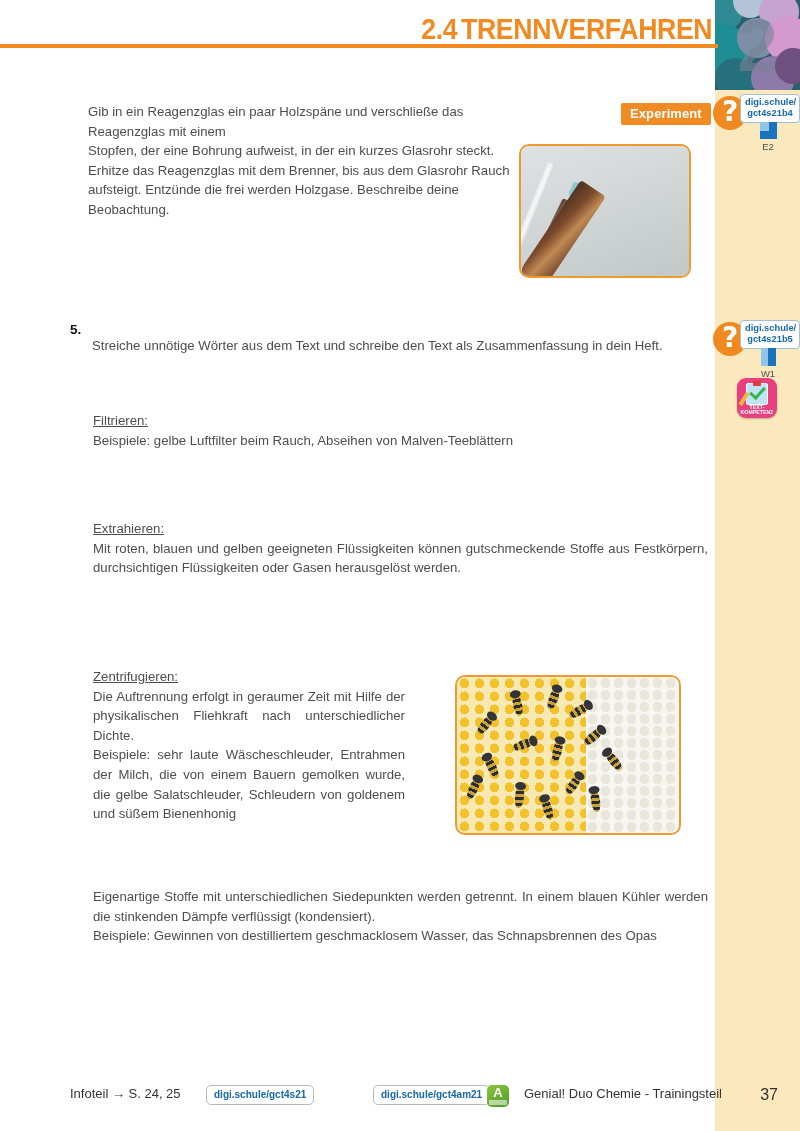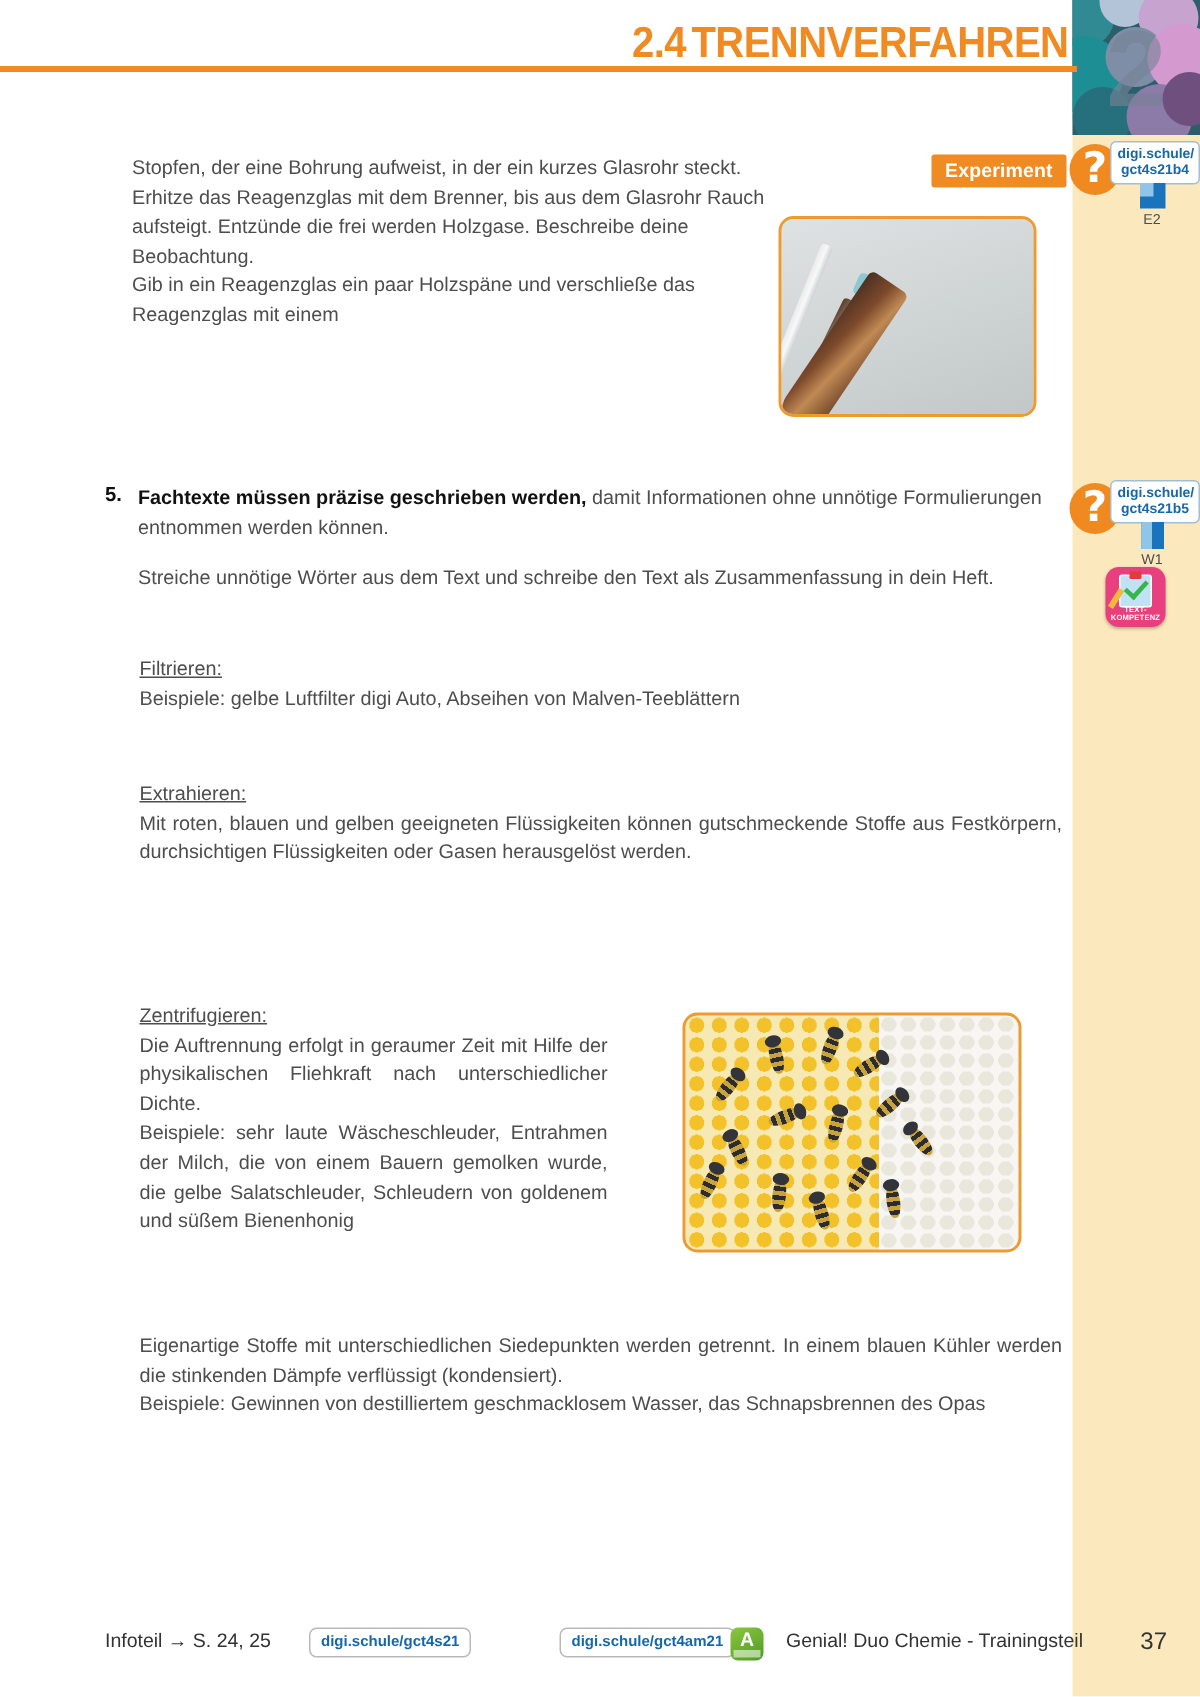--- a/index.html
+++ b/index.html
@@ -340,22 +340,22 @@
     <span>gct4s21b4</span>
   </div>
 
   <div class="mat-wrap" style="left:738px;top:122px;">
     <div class="icon-e2"></div>
     <div class="mat-caption">E2</div>
   </div>
 
   <div class="task" style="left:70px;top:102px;width:440px;">
     <div class="body-text" style="margin-left:18px;">
+      <div>Gib in ein Reagenzglas ein paar Holzspäne und verschließe das Reagenzglas mit einem</div>
       <div>Stopfen, der eine Bohrung aufweist, in der ein kurzes Glasrohr steckt. Erhitze das Reagenzglas mit dem Brenner, bis aus dem Glasrohr Rauch aufsteigt. Entzünde die frei werden Holzgase. Beschreibe deine Beobachtung.</div>
-      <div>Gib in ein Reagenzglas ein paar Holzspäne und verschließe das Reagenzglas mit einem</div>
     </div>
   </div>
 
   <div class="photo photo-tube" style="left:519px;top:144px;width:172px;height:134px;">
     <div class="tube-bg"></div>
     <div class="tube-glass"></div>
     <div class="tube-body2"></div>
     <div class="tube-stopper"></div>
     <div class="tube-body"></div>
   </div>
@@ -379,30 +379,27 @@
     <div class="tk-pencil"></div>
     <div class="tk-text">
       <span>TEXT-</span><br>
       <span>KOMPETENZ</span>
     </div>
   </div>
 
   <div class="task" style="left:70px;top:322px;width:638px;">
     <div class="task-num">5.</div>
     <div class="body-text" style="margin-left:22px;">
-      <div>
-        <b>Fachtexte müssen präzise geschrieben werden,</b><span> damit Informationen ohne unnötige Formulierungen entnommen werden können.</span>
-      </div>
       <div style="margin-top:14px;">Streiche unnötige Wörter aus dem Text und schreibe den Text als Zusammenfassung in dein Heft.</div>
     </div>
   </div>
 
-  <div style="position:absolute;left:93px;top:436px;width:615px;">
+  <div style="position:absolute;left:93px;top:411px;width:615px;">
     <div class="sub-label">Filtrieren:</div>
-    <div class="body-text">Beispiele: gelbe Luftfilter digi Auto, Abseihen von Malven-Teeblättern</div>
+    <div class="body-text">Beispiele: gelbe Luftfilter beim Rauch, Abseihen von Malven-Teeblättern</div>
   </div>
 
   <div style="position:absolute;left:93px;top:519px;width:615px;">
     <div class="sub-label">Extrahieren:</div>
     <div class="body-text justify">Mit roten, blauen und gelben geeigneten Flüssigkeiten können gutschmeckende Stoffe aus Festkörpern, durchsichtigen Flüssigkeiten oder Gasen herausgelöst werden.</div>
   </div>
 
   <div style="position:absolute;left:93px;top:667px;width:312px;">
     <div class="sub-label">Zentrifugieren:</div>
     <div class="body-text justify">Die Auftrennung erfolgt in geraumer Zeit mit Hilfe der physikalischen Fliehkraft nach unterschiedlicher Dichte.</div>

